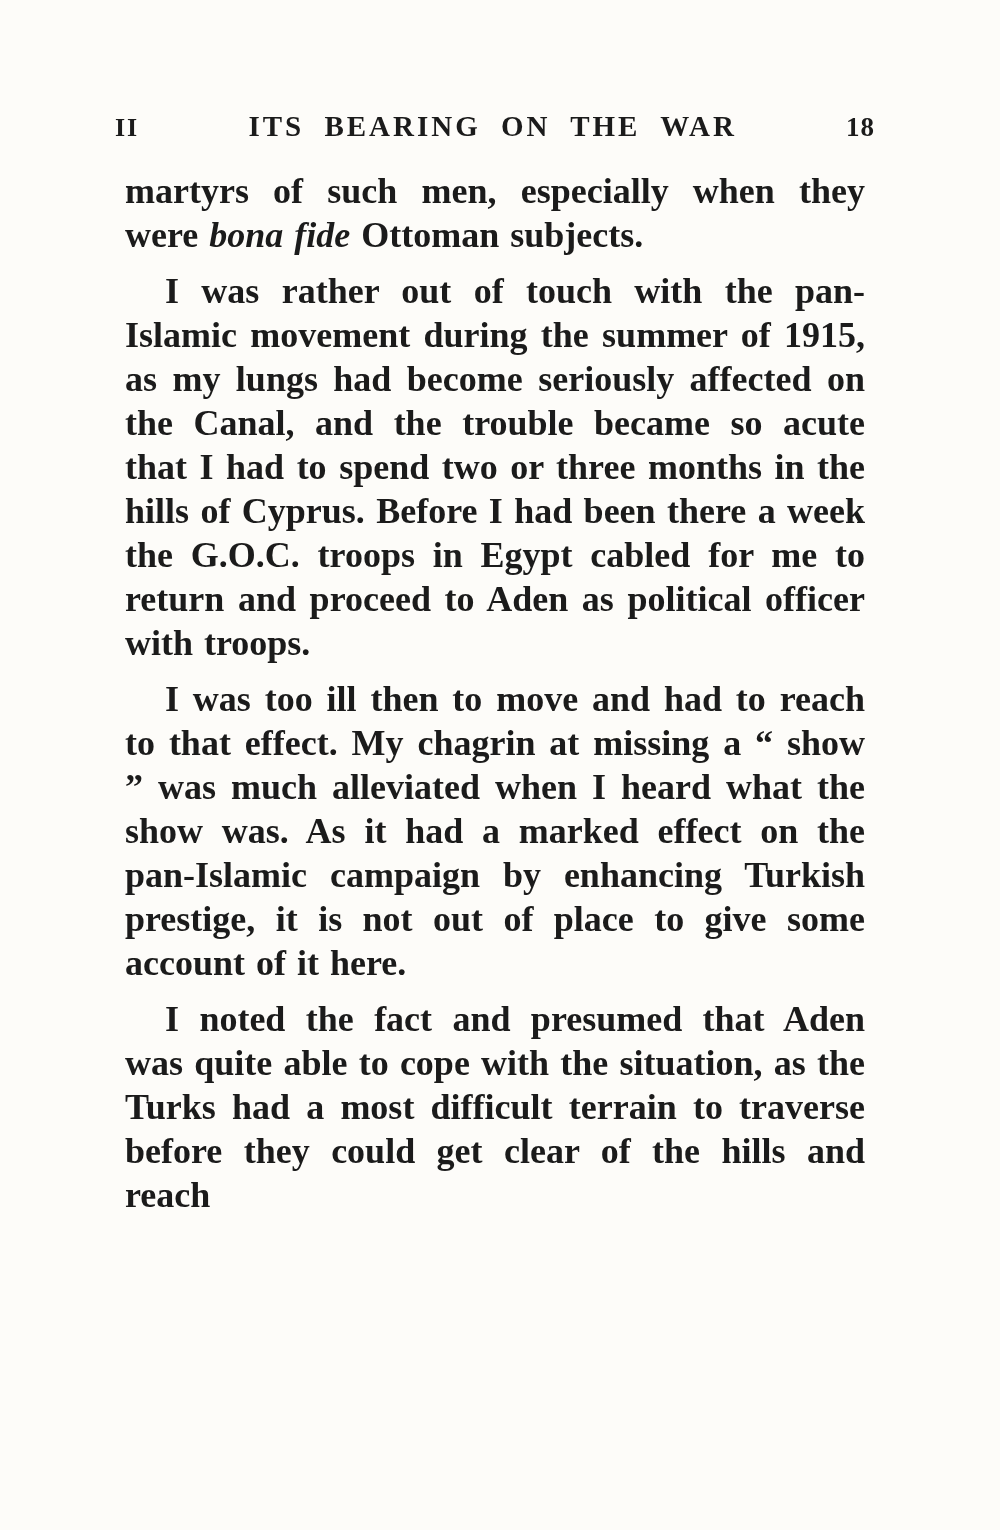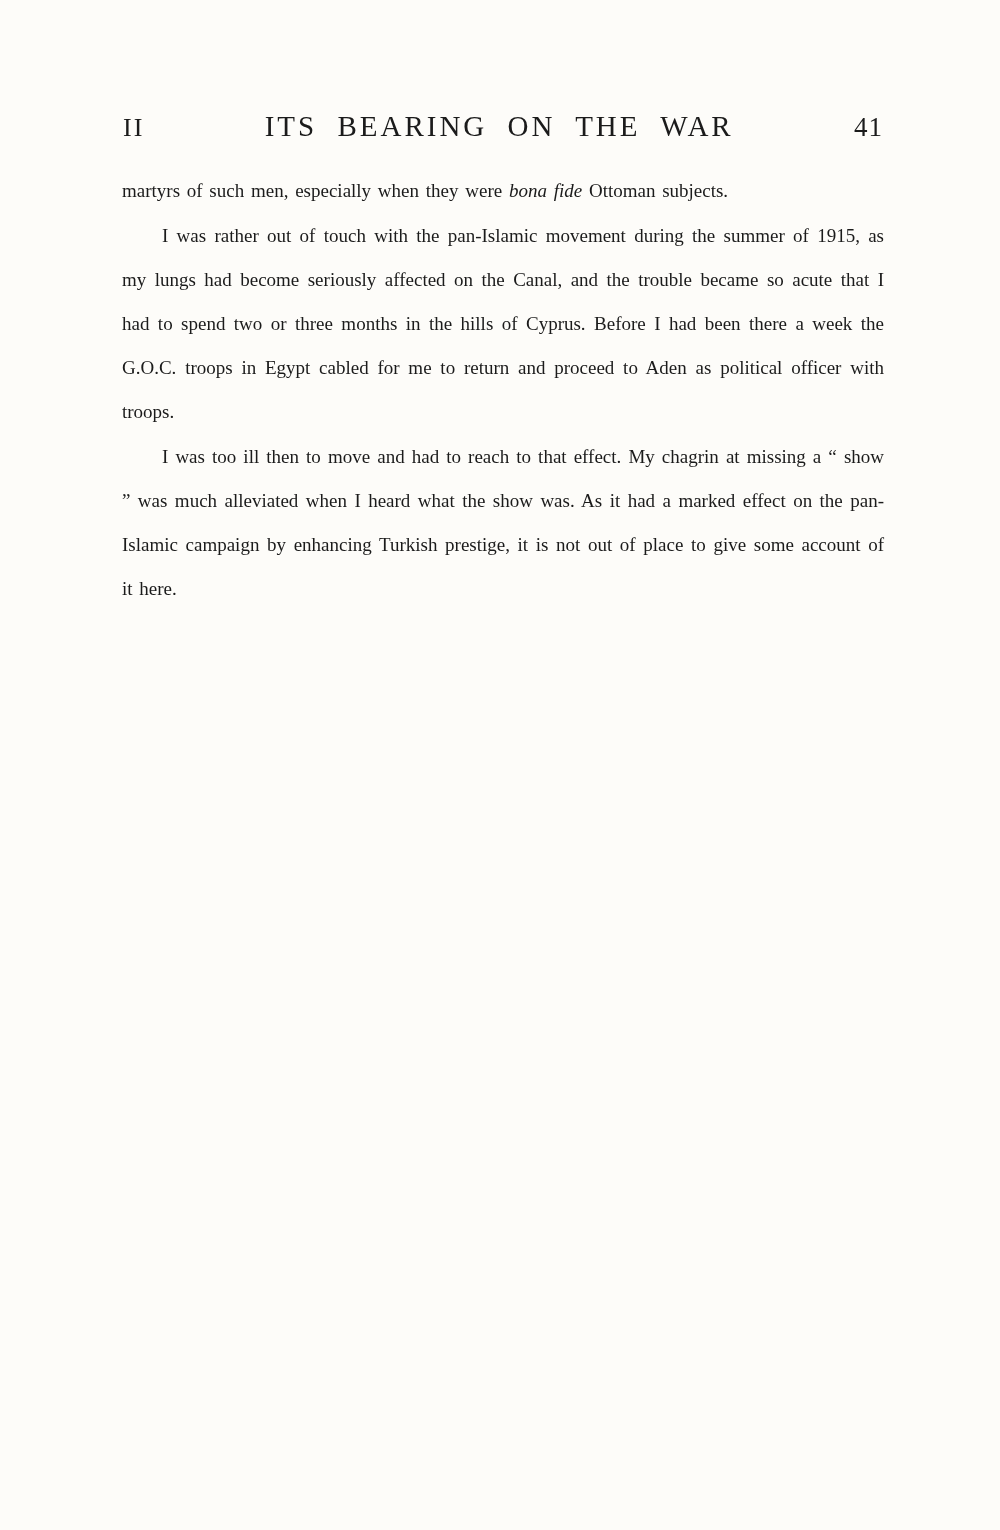--- a/index.html
+++ b/index.html
@@ -10,23 +10,24 @@
       height: 1530px;
       margin: 0 auto;
       background: #fdfcf9;
       color: #1b1b1b;
       font-family: "Liberation Serif", "DejaVu Serif", serif;
       overflow: hidden;
       box-sizing: border-box;
     }
     .content {
       position: absolute;
-      left: 121px;
+      left: 113px;
       top: 110px;
       width: 764px;
+      font-weight: bold;
     }
     .running-header {
       display: flex;
       justify-content: space-between;
       align-items: baseline;
       font-size: 29px;
       margin-bottom: 26px;
       padding: 0 2px;
     }
     .running-header .chapter {
@@ -35,38 +36,39 @@
     }
     .running-header .title {
       letter-spacing: 3px;
       word-spacing: 10px;
     }
     .running-header .pageno {
       font-size: 27px;
       letter-spacing: 1px;
     }
     .body-text p {
-      margin: 1px;
-      font-size: 19px;
+      margin: 12px;
+      font-size: 36px;
       line-height: 44px;
       text-align: justify;
       word-spacing: 2px;
     }
     .body-text p.indent { text-indent: 40px; }
     .body-text .italic { font-style: italic; }
   </style>
 </head>
 <body>
 
 <div class="page">
   <div class="content">
     <div class="running-header">
       <span class="chapter">II</span>
       <span class="title">ITS BEARING ON THE WAR</span>
-      <span class="pageno">41</span>
+      <span class="pageno">18</span>
     </div>
     <div class="body-text" id="body-text">
         <p><span>martyrs of such men, especially when they were </span><span class="italic">bona fide</span><span> Ottoman subjects.</span></p>
         <p class="indent"><span>I was rather out of touch with the pan-Islamic movement during the summer of 1915, as my lungs had become seriously affected on the Canal, and the trouble became so acute that I had to spend two or three months in the hills of Cyprus.  Before I had been there a week the G.O.C. troops in Egypt cabled for me to return and proceed to Aden  as  political  officer  with troops.</span></p>
         <p class="indent"><span>I was too ill then to move and had to reach to that effect.  My chagrin at missing a “ show ” was much alleviated when I heard what the show was.  As it had a marked effect on the pan-Islamic campaign by enhancing Turkish prestige, it is not out of place to give some account of it here.</span></p>
+        <p class="indent"><span>I noted the fact and presumed that Aden was quite able to cope with the situation, as the Turks had a most difficult terrain to traverse before they could get clear of the hills and reach</span></p>
       </div>
   </div>
 </div>
 
 </body></html>

